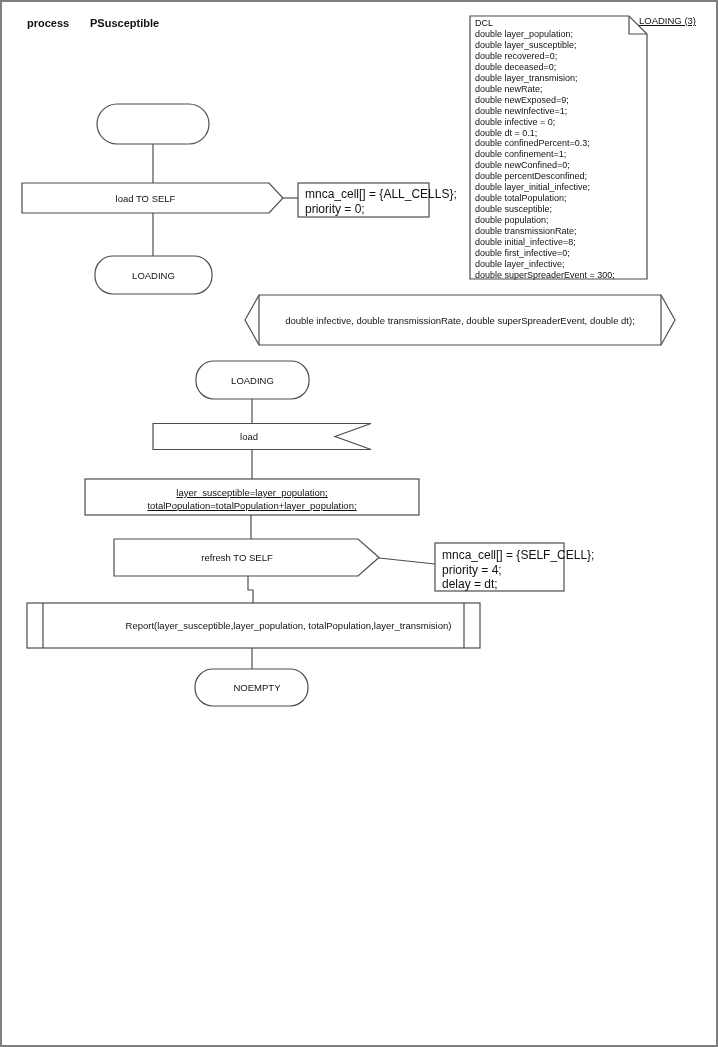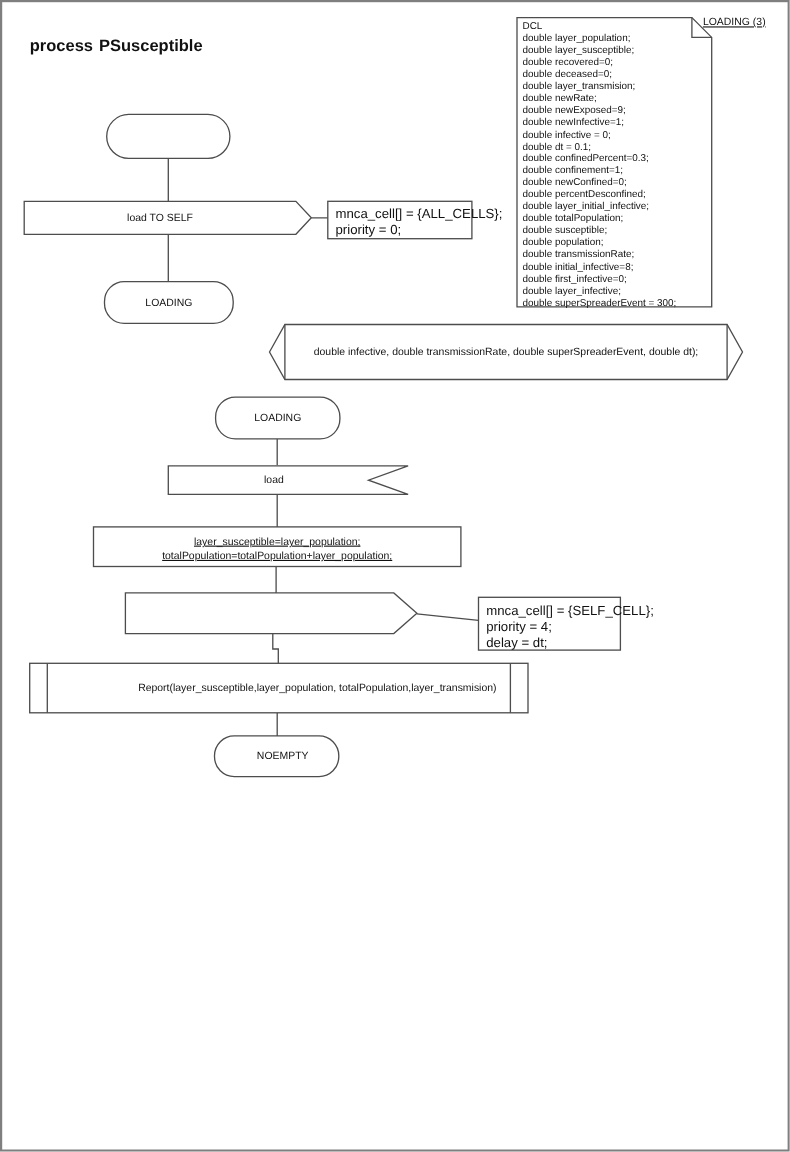--- a/index.html
+++ b/index.html
@@ -22,21 +22,21 @@
     color:#111; pointer-events:none;
     white-space:nowrap;
   }
   .note {
     position:absolute;
     font-size:12px; line-height:14.5px;
     padding:3px 0 4px 6px;
     text-align:left; color:#111;
     pointer-events:none; white-space:nowrap;
   }
-  .hdr { position:absolute; font-size:15px; font-weight:700; color:#111;margin-top:16px; }
+  .hdr { position:absolute; font-size:11px; font-weight:700; color:#111; }
   .dcl {
     position:absolute; left:473px; top:16px;
     font-size:9px; line-height:10.95px;
     color:#111; white-space:nowrap; pointer-events:none;
   }
   .pageLabel { position:absolute; left:637px; top:13px; font-size:9.5px; color:#111;text-decoration:underline; }
 </style>
 </head>
 <body>
 
@@ -133,20 +133,21 @@
 
   <div class="lbl" style="left:194px; top:359px; width:113px; height:38px;">LOADING</div>
 
   <div class="lbl" style="left:151px; top:421px; width:192px; height:27px;">load</div>
 
   <div class="lbl" style="left:83px; top:477px; width:334px; height:40px;text-decoration:underline;">
       <div>layer_susceptible=layer_population;</div>
       <div>totalPopulation=totalPopulation+layer_population;</div>
     </div>
 
+  <div class="lbl" style="left:112px; top:537px; width:246px; height:37px;">refresh TO SELF</div>
 
   <div class="note" style="left:434px; top:543px; width:126px; height:44px;">
       <div>mnca_cell[] = {SELF_CELL};</div>
       <div>priority = 4;</div>
       <div>delay = dt;</div>
     </div>
 
   <div class="lbl" style="left:41px; top:601px; width:491px; height:45px;">Report(layer_susceptible,layer_population, totalPopulation,layer_transmision)</div>
 
   <div class="lbl" style="left:193px; top:667px; width:124px; height:37px;">NOEMPTY</div>

